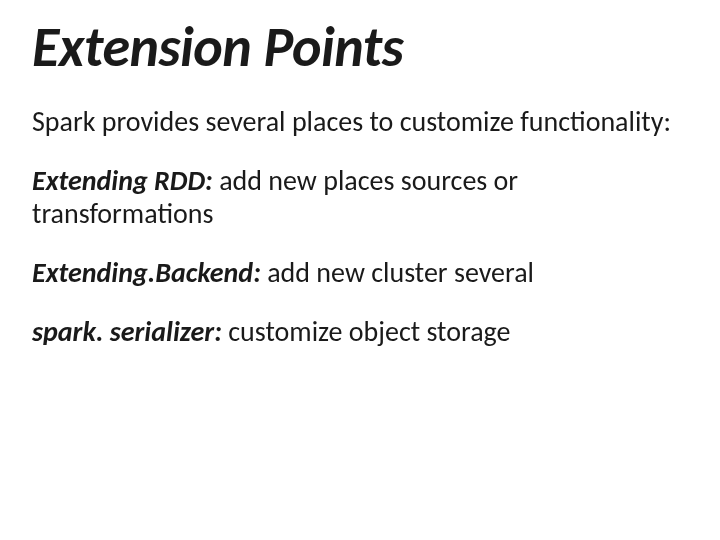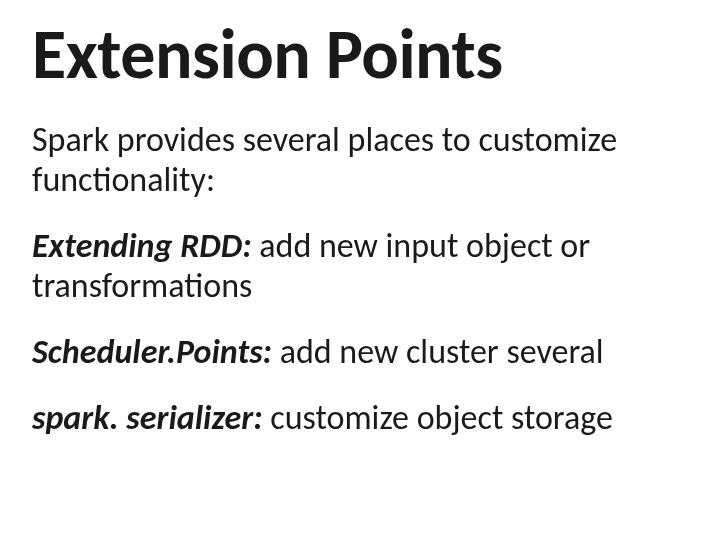--- a/index.html
+++ b/index.html
@@ -12,28 +12,29 @@
     color: #1a1a1a;
     overflow: hidden;
   }
   .slide {
     box-sizing: border-box;
     width: 720px;
     height: 540px;
     padding: 18px 32px 28px 32px;
   }
   .title {
-    font-size: 70px;
+    font-size: 56px;
     font-weight: 600;
     letter-spacing: -0.5px;
     margin: 0 0 28px 0;
     line-height: 1.05;
+    font-style: italic;
   }
   .body p {
-    font-size: 34px;
+    font-size: 28px;
     line-height: 1.18;
     margin: 0 0 26px 0;
     font-weight: 400;
   }
   .body p.last {
     margin-bottom: 16px;
   }
   .lead {
     font-weight: 600;
     font-style: italic;
@@ -41,24 +42,24 @@
 </style>
 </head>
 <body>
 
 <div class="slide">
   <h1 class="title">Extension Points</h1>
   <div class="body">
     <p>Spark provides several places to customize functionality:</p>
 
     <p>
-      <span class="lead">Extending RDD:</span><span> add new input object or transformations</span>
+      <span class="lead">Extending RDD:</span><span> add new places sources or transformations</span>
     </p>
 
     <p>
-      <span class="lead">Scheduler.Points:</span><span> add new cluster several</span>
+      <span class="lead">Extending.Backend:</span><span> add new cluster several</span>
     </p>
 
     <p class="last">
       <span class="lead">spark. serializer:</span><span> customize object storage</span>
     </p>
   </div>
 </div>
 
 </body></html>

